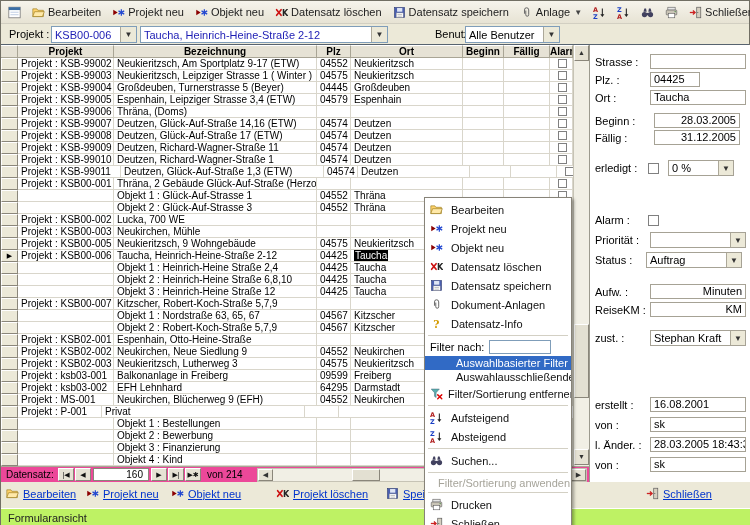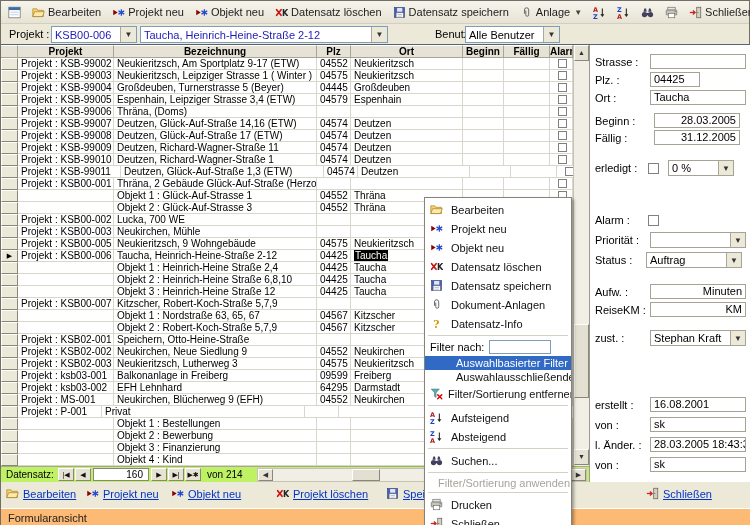--- a/index.html
+++ b/index.html
@@ -41,40 +41,40 @@
   .cb{width:9px;height:9px;background:#fff;border:1px solid #808080;margin:1px auto;box-sizing:border-box;}
   .ort-hl{background:#000;color:#fff;padding:0 1px;}
   
   .vscroll{position:absolute;right:0;top:0;width:16px;height:421px;background:#f1efe5;border-left:1px solid #c6c3b5;box-sizing:border-box;}
   .sbtn{position:absolute;left:0;width:15px;height:16px;background:#e6e2d4;border:1px solid;
         border-color:#fff #8a867a #8a867a #fff;box-sizing:border-box;font-size:7px;text-align:center;line-height:14px;color:#333;}
   .vthumb{position:absolute;left:0;top:279px;width:15px;height:74px;background:#e3e0d2;border:1px solid;
           border-color:#fff #8a867a #8a867a #fff;box-sizing:border-box;}
 
   
-  .navbar{position:absolute;left:0;top:465px;width:636px;height:16px;background:#bef264;border-top:1px solid #a9a595;box-sizing:border-box;}
+  .navbar{position:absolute;left:0;top:465px;width:636px;height:16px;background:#ec4899;border-top:1px solid #a9a595;box-sizing:border-box;}
   .navbar .nlabel{position:absolute;left:5px;top:2px;font-size:10px;}
   .nbtn{position:absolute;top:1px;width:16px;height:13px;background:#e6e2d4;border:1px solid;border-color:#fff #8a867a #8a867a #fff;
         box-sizing:border-box;font-size:7px;line-height:11px;text-align:center;color:#111;white-space:nowrap;}
   .recbox{position:absolute;left:92px;top:1px;width:56px;height:13px;background:#fff;border:1px solid #8a867a;
           box-sizing:border-box;font-size:10px;text-align:right;padding-right:5px;line-height:11px;}
   .vonlabel{position:absolute;left:206px;top:2px;font-size:10px;}
   .hsb{position:absolute;left:256px;top:1px;width:330px;height:14px;background:#f1efe5;border:1px solid #c6c3b5;box-sizing:border-box;}
   .hbtn{position:absolute;top:0;width:15px;height:12px;background:#e6e2d4;border:1px solid;border-color:#fff #8a867a #8a867a #fff;
         box-sizing:border-box;font-size:7px;line-height:10px;text-align:center;color:#333;}
   .hthumb{position:absolute;left:94px;top:0;width:28px;height:12px;background:#e3e0d2;border:1px solid;
           border-color:#fff #8a867a #8a867a #fff;box-sizing:border-box;}
 
   
   .linkbar{position:absolute;left:0;top:481px;width:750px;height:26px;background:#ece9d8;}
   .link{position:absolute;top:5px;display:flex;align-items:center;gap:4px;cursor:pointer;}
   .link .ltxt{font-size:11px;color:var(--link);text-decoration:underline;white-space:nowrap;}
 
   
-  .statusbar{position:absolute;left:0;top:507px;width:750px;height:18px;background:#fdba74;border-top:1px solid #fff;box-sizing:border-box;}
+  .statusbar{position:absolute;left:0;top:507px;width:750px;height:18px;background:#bef264;border-top:1px solid #fff;box-sizing:border-box;}
   .statusbar span{position:absolute;left:7px;top:3px;font-size:11px;color:#222;}
 
   
   .detail{position:absolute;left:588px;top:44px;width:162px;height:437px;background:#fff;
           border-left:1px solid #9c9a8e;box-sizing:border-box;}
   .dlabel{position:absolute;left:5px;font-size:11px;color:#000;white-space:nowrap;}
   .dinput{position:absolute;height:15px;background:#fff;border:1px solid #a6a295;box-sizing:border-box;
           font-size:11px;line-height:13px;padding:0 3px;white-space:nowrap;overflow:hidden;}
   .dinput.r{text-align:right;}
   .dcombo{position:absolute;height:16px;background:#fff;border:1px solid #a6a295;box-sizing:border-box;display:flex;}
@@ -540,21 +540,21 @@
           <div class="cell" style="width:112px">Kitzscher</div>
           <div class="cell" style="width:41px"></div>
           <div class="cell" style="width:46px"></div>
           <div class="cell" style="width:23px">
             <div class="cb"></div>
           </div>
         </div>
         <div class="ds-row">
           <div class="sel-cell" style="width:17px"></div>
           <div class="cell" style="width:96px">Projekt : KSB02-001</div>
-          <div class="cell" style="width:203px">Speichern, Otto-Heine-Straße</div>
+          <div class="cell" style="width:203px">Espenhain, Otto-Heine-Straße</div>
           <div class="cell" style="width:34px"></div>
           <div class="cell" style="width:112px"></div>
           <div class="cell" style="width:41px"></div>
           <div class="cell" style="width:46px"></div>
           <div class="cell" style="width:23px">
             <div class="cb"></div>
           </div>
         </div>
         <div class="ds-row">
           <div class="sel-cell" style="width:17px"></div>

